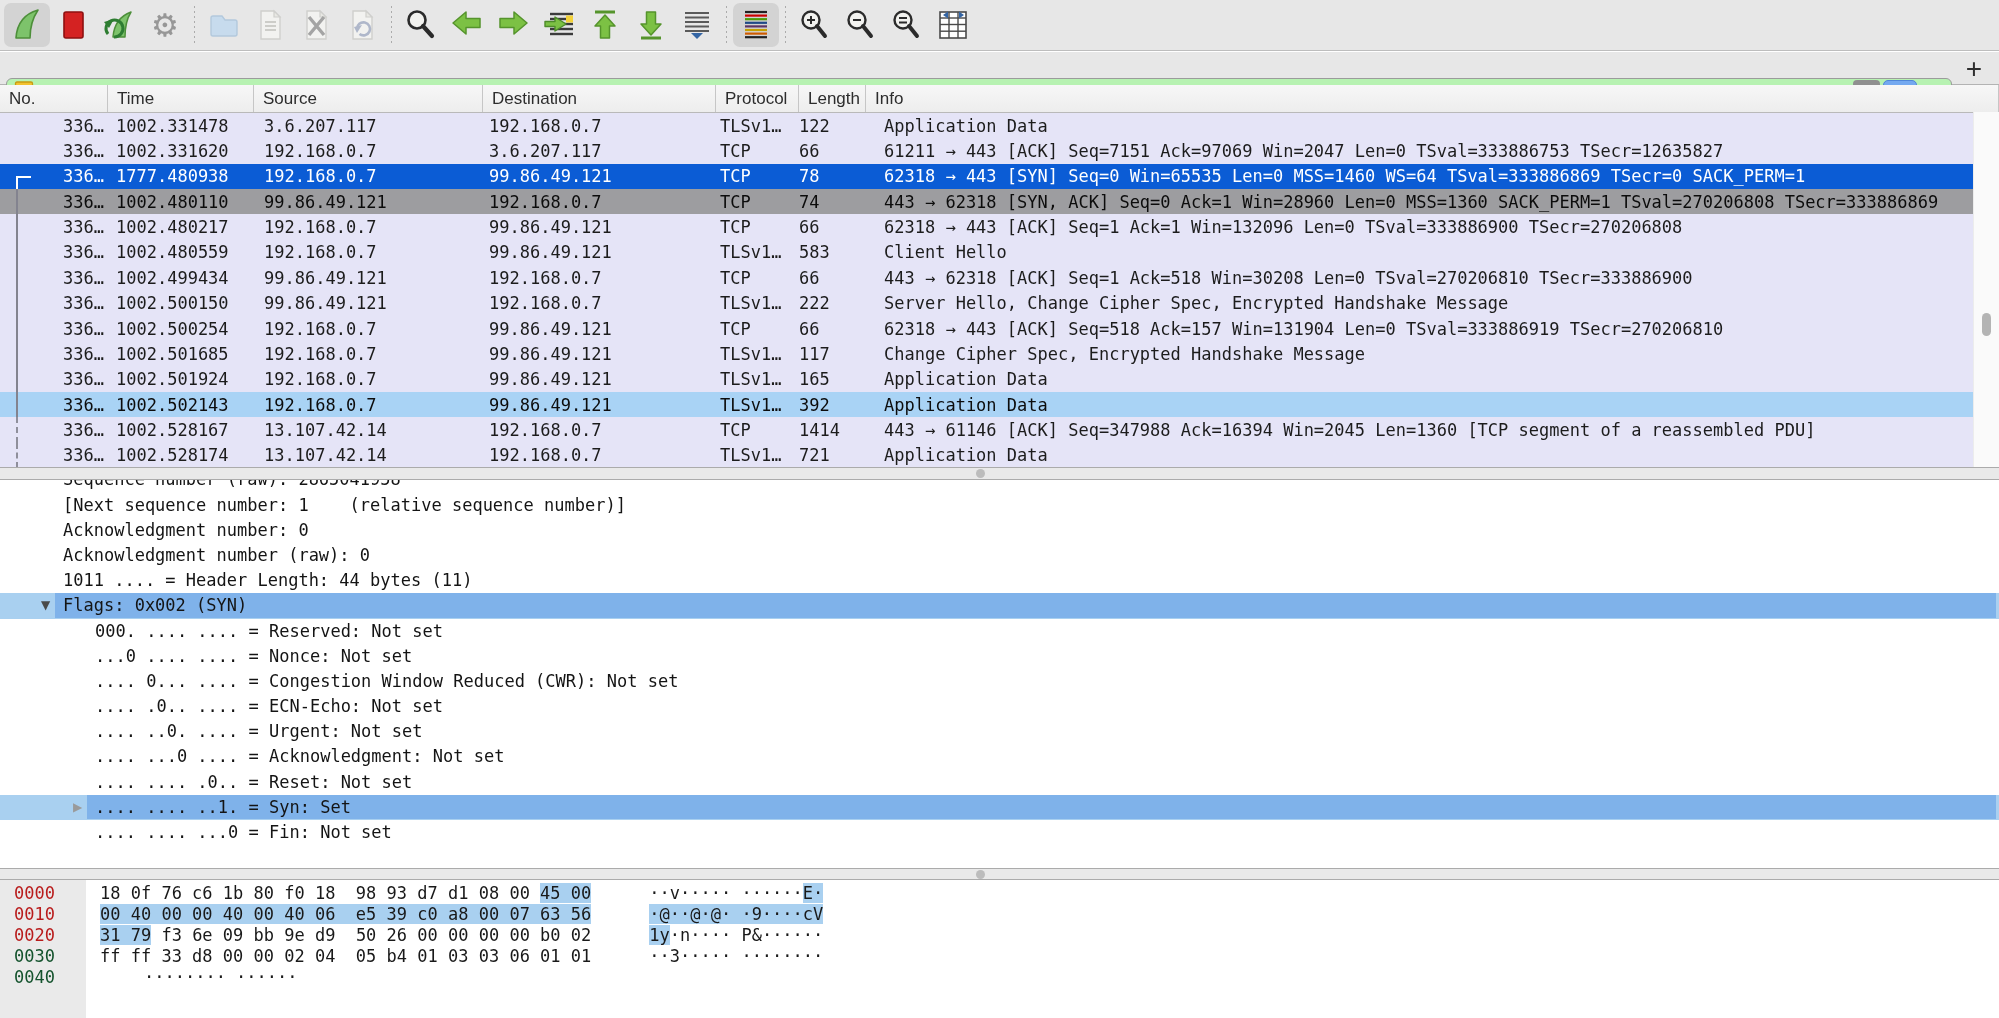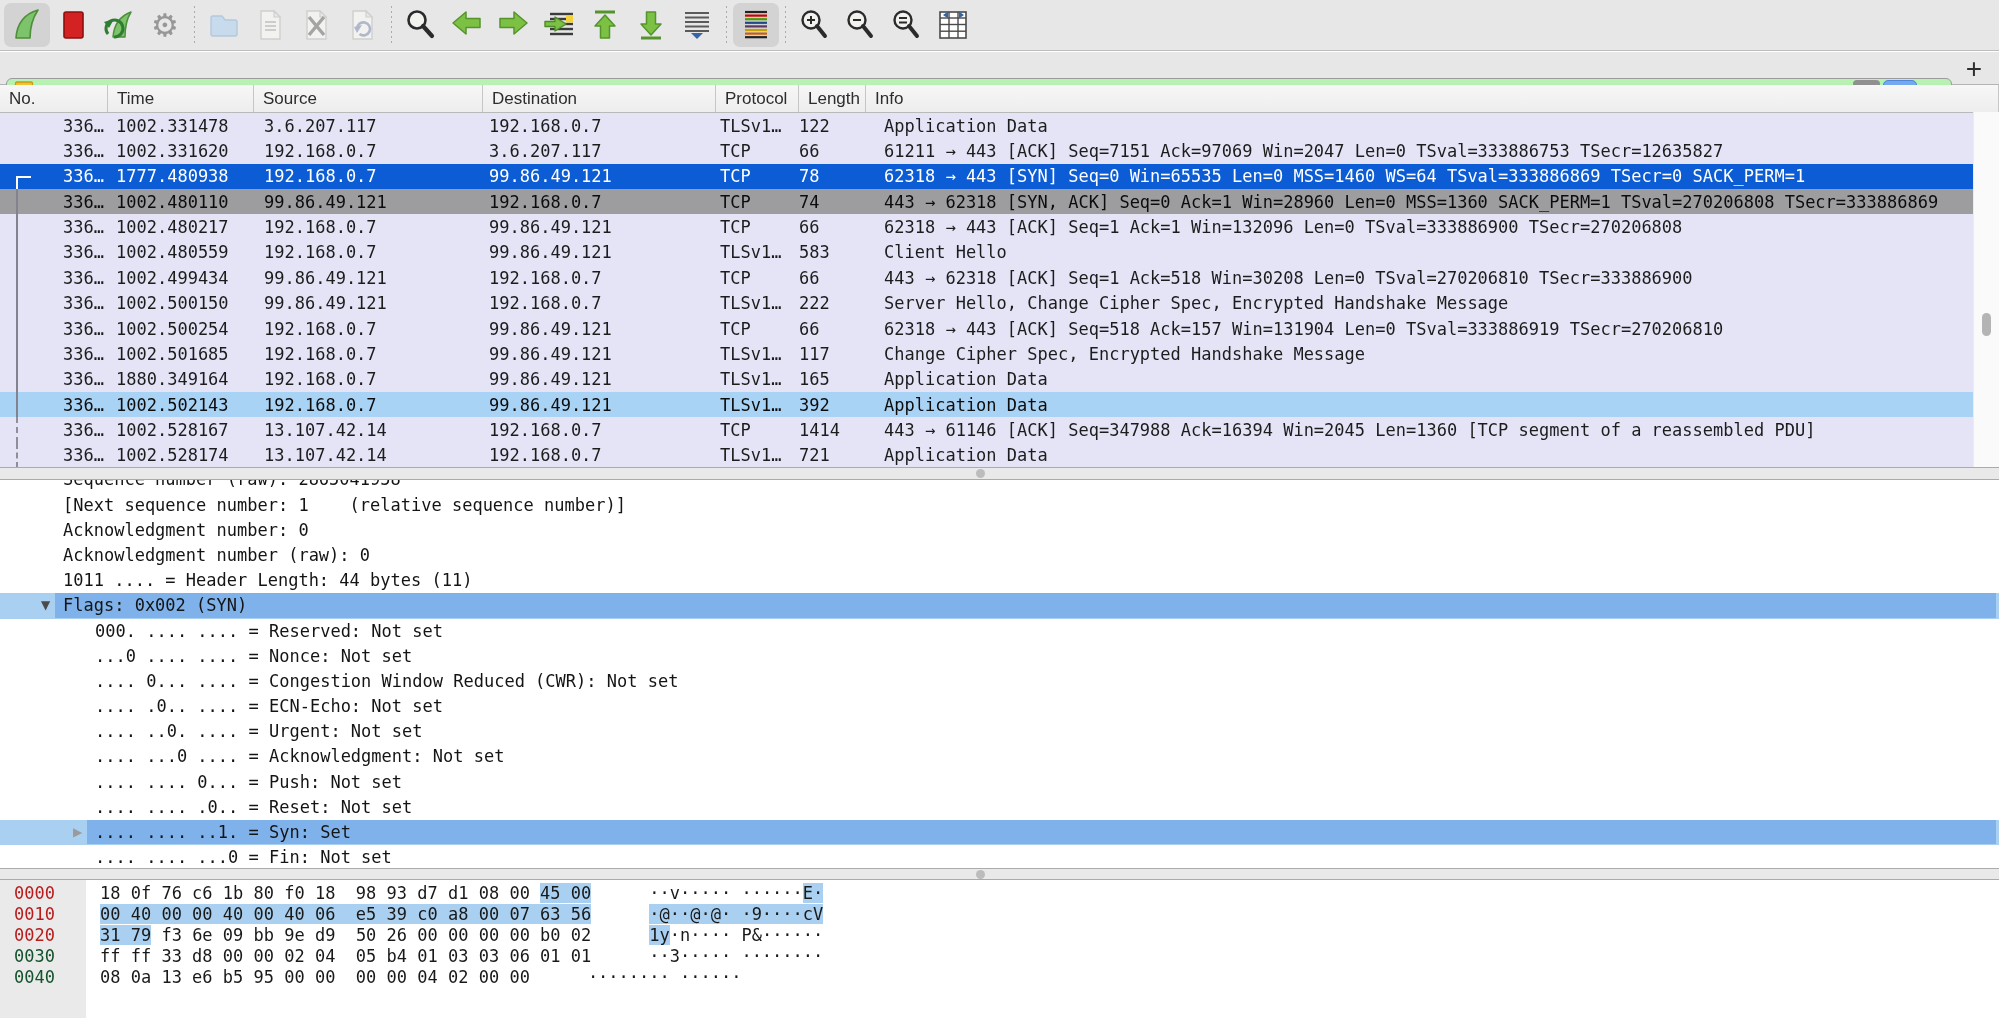--- a/index.html
+++ b/index.html
@@ -414,21 +414,21 @@
           <span class="pcell c-time">1002.501685</span>
           <span class="pcell c-src">192.168.0.7</span>
           <span class="pcell c-dst">99.86.49.121</span>
           <span class="pcell c-proto">TLSv1…</span>
           <span class="pcell c-len">117</span>
           <span class="pcell c-info">Change Cipher Spec, Encrypted Handshake Message</span>
         </div>
         <div class="prow ">
           <span class="mk-line"></span>
           <span class="pcell c-no">336…</span>
-          <span class="pcell c-time">1880.349164</span>
+          <span class="pcell c-time">1002.501924</span>
           <span class="pcell c-src">192.168.0.7</span>
           <span class="pcell c-dst">99.86.49.121</span>
           <span class="pcell c-proto">TLSv1…</span>
           <span class="pcell c-len">165</span>
           <span class="pcell c-info">Application Data</span>
         </div>
         <div class="prow bluerow">
           <span class="mk-line"></span>
           <span class="pcell c-no">336…</span>
           <span class="pcell c-time">1002.502143</span>
@@ -474,32 +474,31 @@
       <div class="dline" style="--ind: 63px;"><span class="dtext">Acknowledgment number: 0</span></div>
       <div class="dline" style="--ind: 63px;"><span class="dtext">Acknowledgment number (raw): 0</span></div>
       <div class="dline" style="--ind: 63px;"><span class="dtext">1011 .... = Header Length: 44 bytes (11)</span></div>
       <div class="dline hl" style="--ind: 63px; --hlleft: 55px;"><span class="tri down" style="left: 41px;">▼</span><span class="dtext">Flags: 0x002 (SYN)</span></div>
       <div class="dline" style="--ind: 95px;"><span class="dtext">000. .... .... = Reserved: Not set</span></div>
       <div class="dline" style="--ind: 95px;"><span class="dtext">...0 .... .... = Nonce: Not set</span></div>
       <div class="dline" style="--ind: 95px;"><span class="dtext">.... 0... .... = Congestion Window Reduced (CWR): Not set</span></div>
       <div class="dline" style="--ind: 95px;"><span class="dtext">.... .0.. .... = ECN-Echo: Not set</span></div>
       <div class="dline" style="--ind: 95px;"><span class="dtext">.... ..0. .... = Urgent: Not set</span></div>
       <div class="dline" style="--ind: 95px;"><span class="dtext">.... ...0 .... = Acknowledgment: Not set</span></div>
-      <div class="dline" style="--ind: 95px;"><span class="dtext">.... .... 0... = Push: Not set</span></div>
       <div class="dline" style="--ind: 95px;"><span class="dtext">.... .... .0.. = Reset: Not set</span></div>
       <div class="dline hl" style="--ind: 95px; --hlleft: 87px;"><span class="tri right" style="left: 73px;">▶</span><span class="dtext">.... .... ..1. = Syn: Set</span></div>
       <div class="dline" style="--ind: 95px;"><span class="dtext">.... .... ...0 = Fin: Not set</span></div>
     </div>
 
   <div class="splitter" id="split2">
       <span class="knob"></span>
     </div>
 
   <div id="hexpane">
     <div id="hexgutter"></div>
   <div class="hxrow"><span class="hoff">0000</span><span class="hbytes"><span>18 0f 76 c6 1b 80 f0 18  98 93 d7 d1 08 00 </span><span class="hl">45 00</span></span><span class="hascii"><span>··v····· ······</span><span class="hl">E·</span></span></div>
       <div class="hxrow"><span class="hoff">0010</span><span class="hbytes"><span class="hl">00 40 00 00 40 00 40 06  e5 39 c0 a8 00 07 63 56</span></span><span class="hascii"><span class="hl">·@··@·@· ·9····cV</span></span></div>
       <div class="hxrow"><span class="hoff">0020</span><span class="hbytes"><span class="hl">31 79</span><span> f3 6e 09 bb 9e d9  50 26 00 00 00 00 b0 02</span></span><span class="hascii"><span class="hl">1y</span><span>·n···· P&amp;······</span></span></div>
       <div class="hxrow"><span class="hoff dim">0030</span><span class="hbytes"><span>ff ff 33 d8 00 00 02 04  05 b4 01 03 03 06 01 01</span></span><span class="hascii"><span>··3····· ········</span></span></div>
-      <div class="hxrow"><span class="hoff dim">0040</span><span class="hbytes"><span>08 0a 13 e6 b5 95 00 00  00 00 04 02 00 00</span></span><span class="hascii"><span>········ ······</span></span></div>
+      <div class="hxrow"><span class="hoff dim">0040</span><span class="hascii"><span>········ ······</span></span></div>
     </div>
 
 </div>
 
 </body></html>

